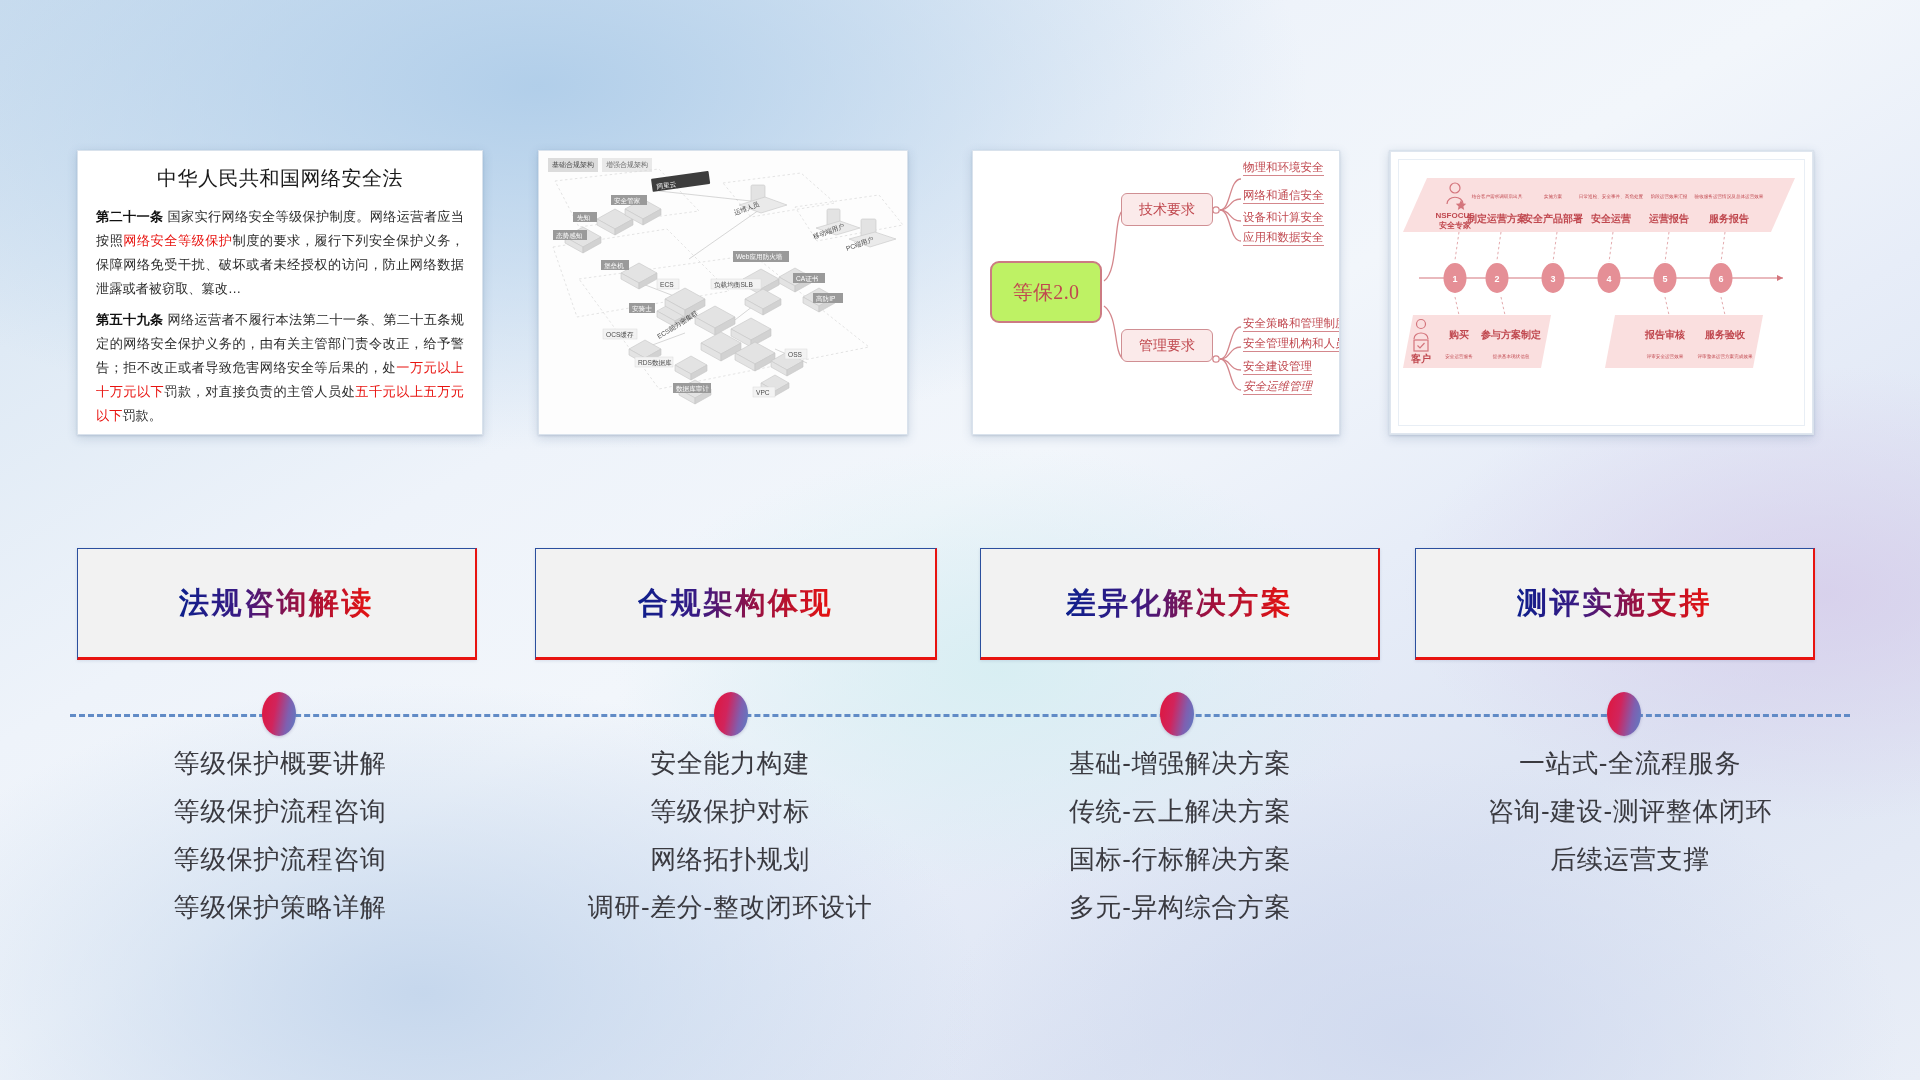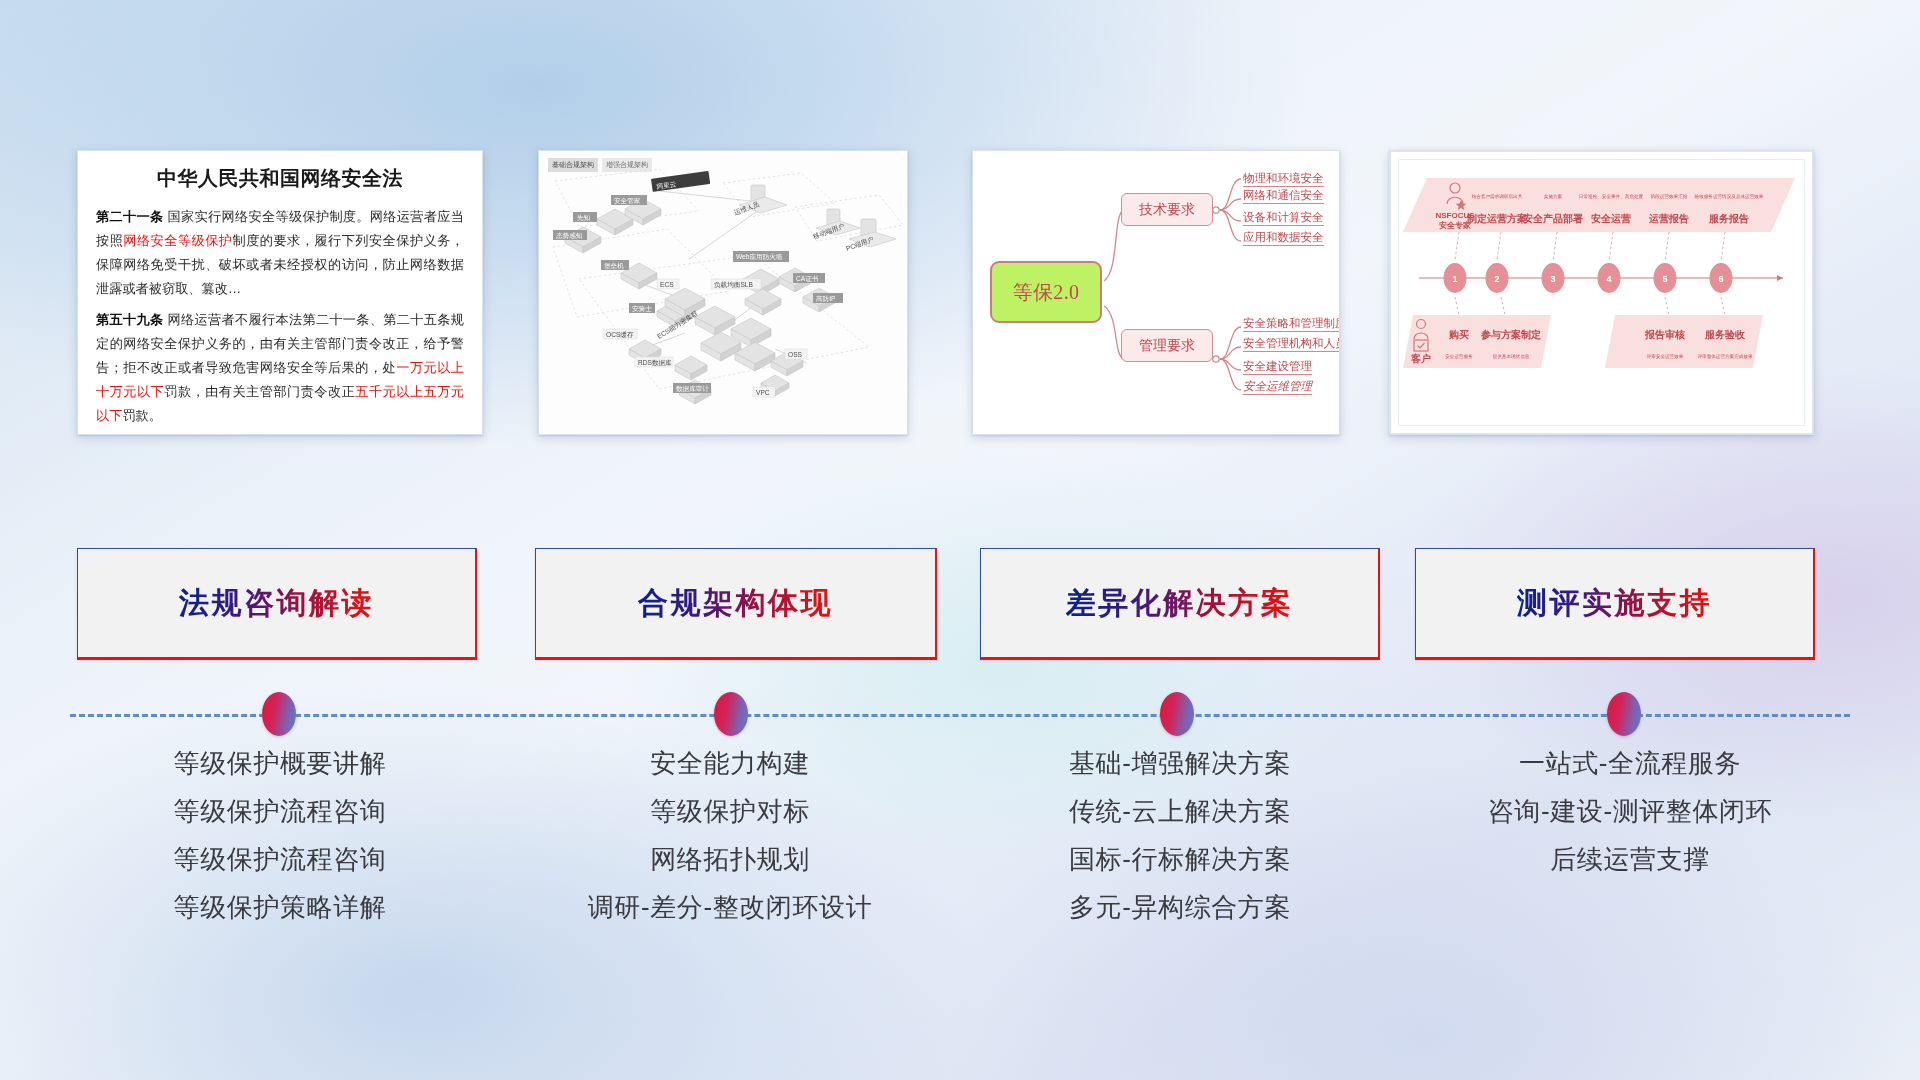--- a/index.html
+++ b/index.html
@@ -25,21 +25,21 @@
     overflow:hidden;
   }
   .card.c1 { left:77px;  width:406px; height:285px; }
   .card.c2 { left:538px; width:370px; height:285px; }
   .card.c3 { left:972px; width:368px; height:285px; }
   .card.c4 { left:1389px;width:425px; height:285px; }
 
   
   .law { padding:14px 18px 10px 18px; }
   .law-title {
-    text-align:center; font-weight:bold; font-size:20px; color:#1a1a1a;
+    text-align:center; font-weight:normal; font-size:20px; color:#1a1a1a;
     letter-spacing:.5px; margin-bottom:13px;
   }
   .law-p { font-size:13.2px; line-height:1.82; color:#2b2b2b; text-align:justify; }
   .law-p + .law-p { margin-top:7px; }
   .law-b { font-weight:bold; color:#111; }
   .law-r { color:#e8130f; }
 
   
   .arch { position:relative; width:100%; height:100%; background:#fdfdfd; }
   .arch-tabs { position:absolute; top:7px; left:9px; display:flex; gap:4px; }
@@ -143,21 +143,21 @@
 
   <div class="card c1">
     <div class="law">
       <div class="law-title">中华人民共和国网络安全法</div>
       <div class="law-p">
         <span class="law-b">第二十一条</span>
         <span>国家实行网络安全等级保护制度。网络运营者应当按照</span><span class="law-r">网络安全等级保护</span><span>制度的要求，履行下列安全保护义务，保障网络免受干扰、破坏或者未经授权的访问，防止网络数据泄露或者被窃取、篡改…</span>
       </div>
       <div class="law-p">
         <span class="law-b">第五十九条</span>
-        <span>网络运营者不履行本法第二十一条、第二十五条规定的网络安全保护义务的，由有关主管部门责令改正，给予警告；拒不改正或者导致危害网络安全等后果的，处</span><span class="law-r">一万元以上十万元以下</span><span>罚款，由有关主管部门责令改正</span><span class="law-r">五千元以上五万元以下</span><span>罚款。</span>
+        <span>网络运营者不履行本法第二十一条、第二十五条规定的网络安全保护义务的，由有关主管部门责令改正，给予警告；拒不改正或者导致危害网络安全等后果的，处</span><span class="law-r">一万元以上十万元以下</span><span>罚款，对直接负责的主管人员处</span><span class="law-r">五千元以上五万元以下</span><span>罚款。</span>
       </div>
     </div>
   </div>
 
   <div class="card c2">
     <div class="arch">
       <div class="arch-tabs">
         <span class="arch-tab on">基础合规架构</span>
         <span class="arch-tab">增强合规架构</span>
       </div>
@@ -338,21 +338,21 @@
           <path d="M247 59 C 258 59, 256 90, 268 90"></path>
           <path d="M247 208 C 258 208, 256 176, 268 176"></path>
           <path d="M247 208 C 258 208, 256 196, 268 196"></path>
           <path d="M247 208 C 258 208, 256 219, 268 219"></path>
           <path d="M247 208 C 258 208, 256 239, 268 239"></path>
         </g>
       </svg>
       <div class="mm-root">等保2.0</div>
       <div class="mm-branch mm-b1">技术要求</div>
       <div class="mm-branch mm-b2">管理要求</div>
-      <div class="mm-leaf" style="left:270px; top:21px;">物理和环境安全</div>
+      <div class="mm-leaf" style="left:270px; top:10px;">物理和环境安全</div>
       <div class="mm-leaf" style="left:270px; top:38px;">网络和通信安全</div>
       <div class="mm-leaf" style="left:270px; top:60px;">设备和计算安全</div>
       <div class="mm-leaf" style="left:270px; top:80px;">应用和数据安全</div>
       <div class="mm-leaf" style="left:270px; top:166px;">安全策略和管理制度</div>
       <div class="mm-leaf" style="left:270px; top:186px;">安全管理机构和人员</div>
       <div class="mm-leaf" style="left:270px; top:209px;">安全建设管理</div>
       <div class="mm-leaf" style="left:270px; top:229px;font-style:italic;">安全运维管理</div>
     </div>
   </div>
 

